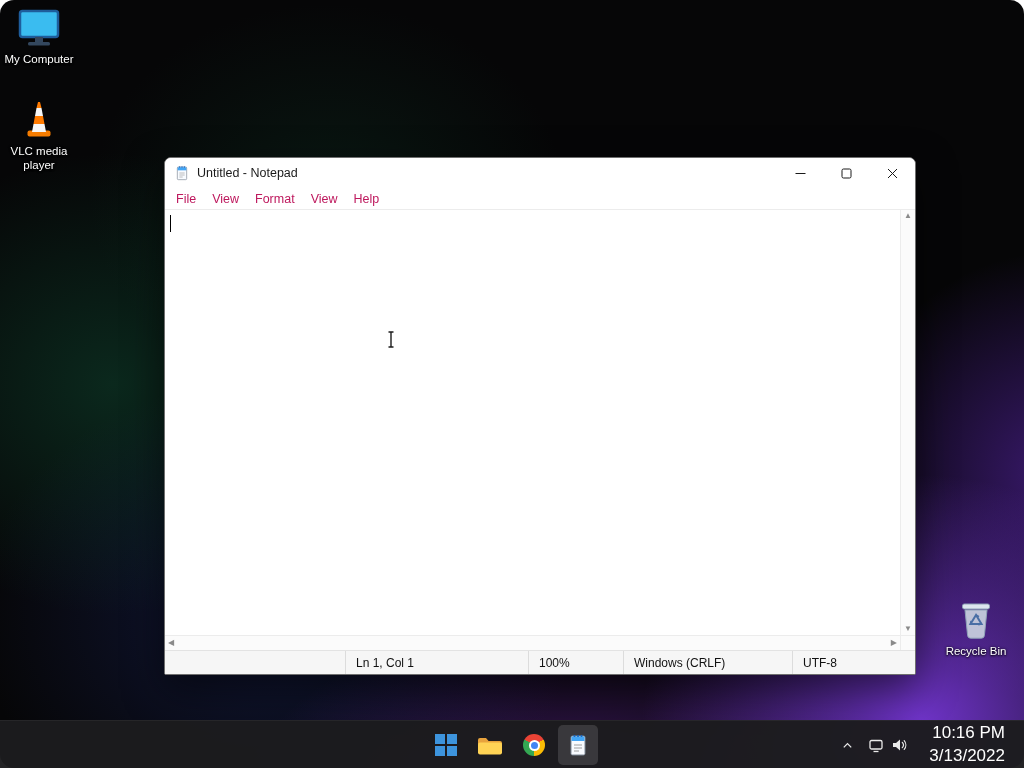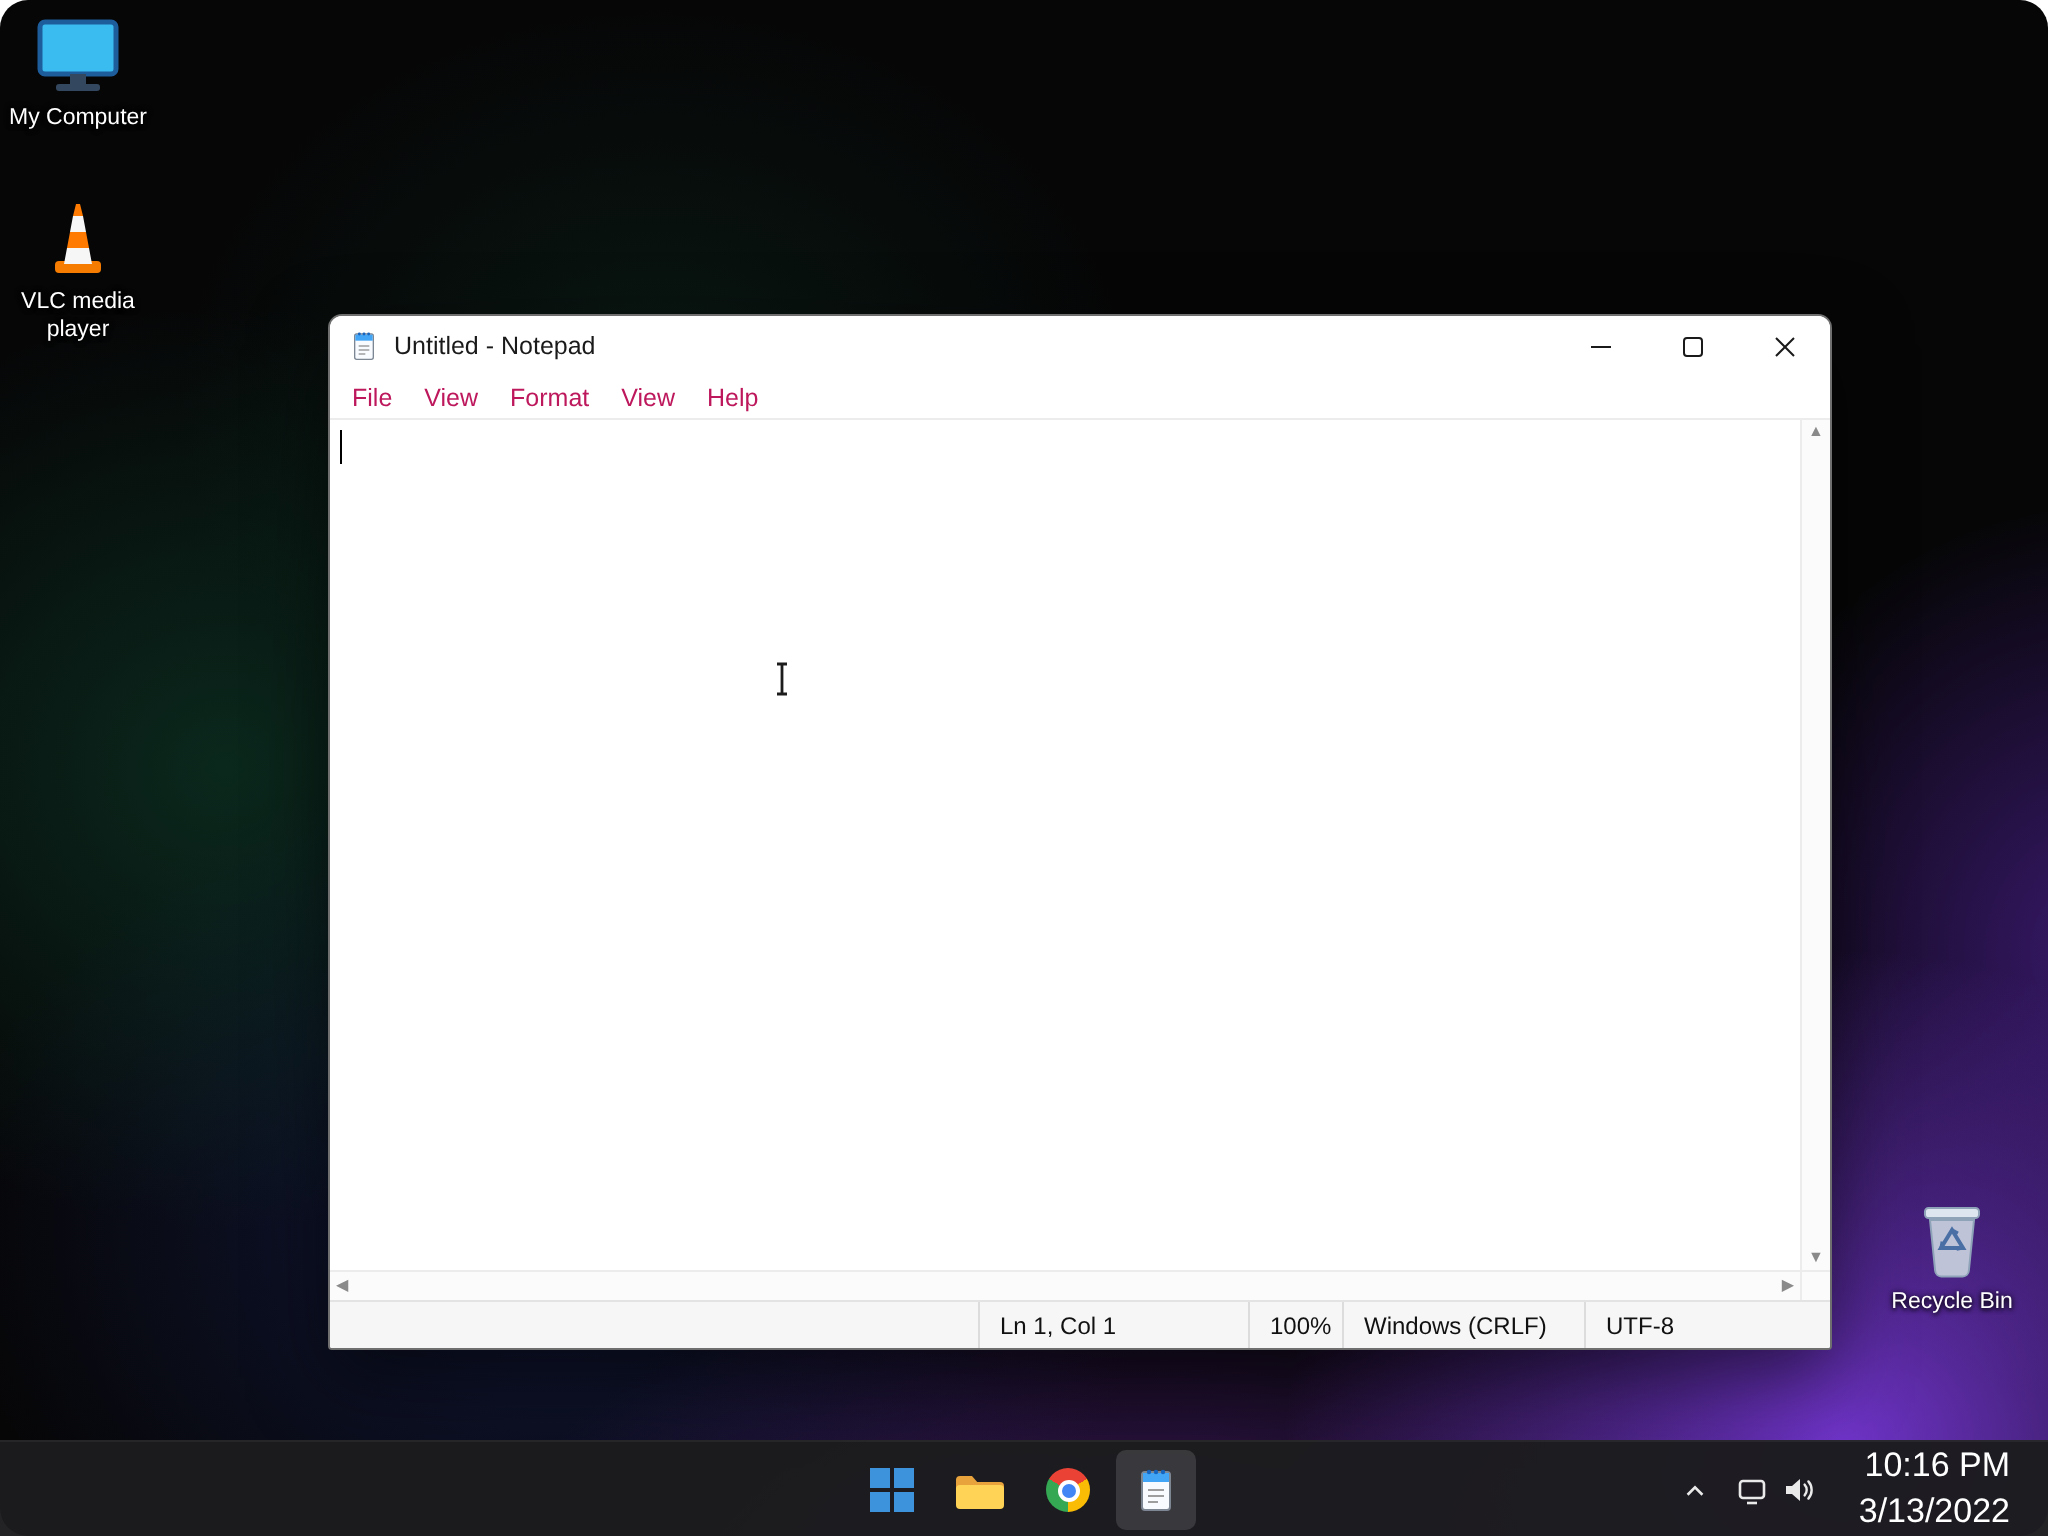--- a/index.html
+++ b/index.html
@@ -42,21 +42,21 @@
   .editor { position:relative; flex:1; background:#fff; font-size:13px; padding:4px 5px; overflow:hidden; cursor:text; }
   .caret { position:absolute; left:5px; top:5px; width:1.3px; height:17px; background:#000; }
   .ibeam { position:absolute; left:220px; top:120px; }
 
   .vscroll { flex:0 0 15px; background:#fbfbfb; border-left:1px solid #ececec; display:flex; flex-direction:column; justify-content:space-between; align-items:center; padding:2px 0; }
   .hscroll-row { flex:0 0 15px; display:flex; }
   .hscroll { flex:1; background:#fbfbfb; border-top:1px solid #ececec; display:flex; justify-content:space-between; align-items:center; padding:0 3px; }
   .scroll-corner { flex:0 0 15px; background:#fbfbfb; border-top:1px solid #ececec; border-left:1px solid #ececec; }
   .sarrow { font-size:8px; color:#8a8a8a; line-height:1; }
 
-  .statusbar { flex:0 0 24px; background:#f6f6f6; border-top:1px solid #e3e3e3; display:flex; align-items:stretch; font-size:12px; color:#111; }
+  .statusbar { flex:0 0 24px; background:#f6f6f6; border-top:1px solid #e3e3e3; display:flex; align-items:stretch; font-size:12px; color:#111;gap:48px; }
   .seg { display:flex; align-items:center; padding-left:10px; border-left:1px solid #dcdcdc; }
   .seg.grow { flex:1; border-left:none; }
   .seg.pos { width:135px; }
   .seg.zoom { width:47px; }
   .seg.eol { width:121px; }
   .seg.enc { width:123px; }
 
   
   .taskbar { position:absolute; left:0; bottom:0; width:1024px; height:48px; background:rgba(28,28,30,.97); border-top:1px solid rgba(255,255,255,.05); }
   .tb-center { position:absolute; left:50%; top:0; transform:translateX(-50%); height:48px; display:flex; align-items:center; gap:4px; }

